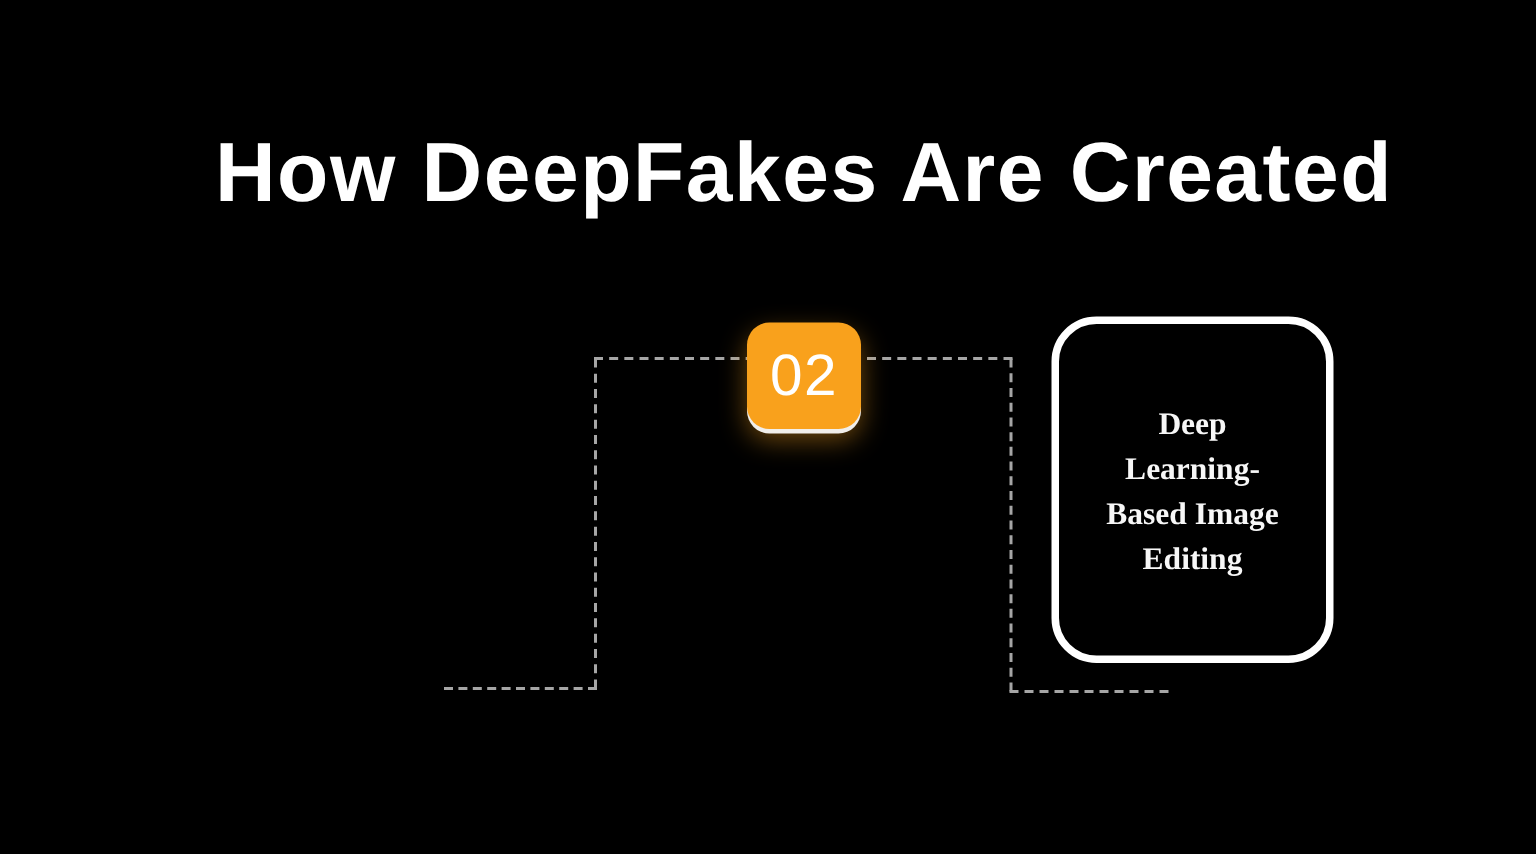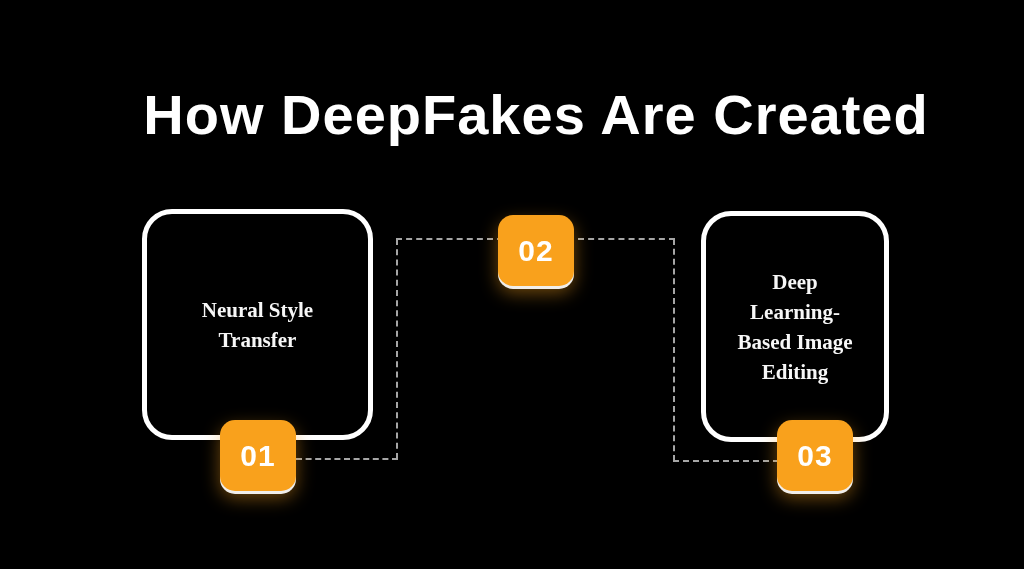--- a/index.html
+++ b/index.html
@@ -75,53 +75,43 @@
     align-items: center;
     justify-content: center;
     box-shadow: 0 3px 0 rgba(255,255,255,0.92), 0 7px 18px rgba(249,161,28,0.45);
   }
   .badge1 { left: 196px; top: 396px; }
   .badge2 { left: 474px; top: 191px; }
   .badge3 { left: 753px; top: 396px; }
   .badge-number {
     color: #ffffff;
     font-family: "Liberation Sans", "DejaVu Sans", sans-serif;
-    font-weight: 700;
-    font-size: 30px;
+    font-weight: 400;
+    font-size: 39px;
     letter-spacing: 1px;
   }
 </style>
 </head>
 <body>
 
 <div class="canvas">
 
   <h1 class="title">How DeepFakes Are Created</h1>
 
   <div class="connector h conn-a"></div>
   <div class="connector v conn-b"></div>
   <div class="connector h conn-c"></div>
   <div class="connector v conn-d"></div>
   <div class="connector h conn-e"></div>
 
-  <section class="step-box box1">
-    <p class="step-label">Neural Style
-Transfer</p>
-  </section>
 
 
   <section class="step-box box3">
     <p class="step-label">Deep Learning-
 Based Image
 Editing</p>
   </section>
 
-  <div class="badge badge1">
-    <span class="badge-number">01</span>
-  </div>
   <div class="badge badge2">
     <span class="badge-number">02</span>
-  </div>
-  <div class="badge badge3">
-    <span class="badge-number">03</span>
   </div>
 
 </div>
 
 </body></html>

